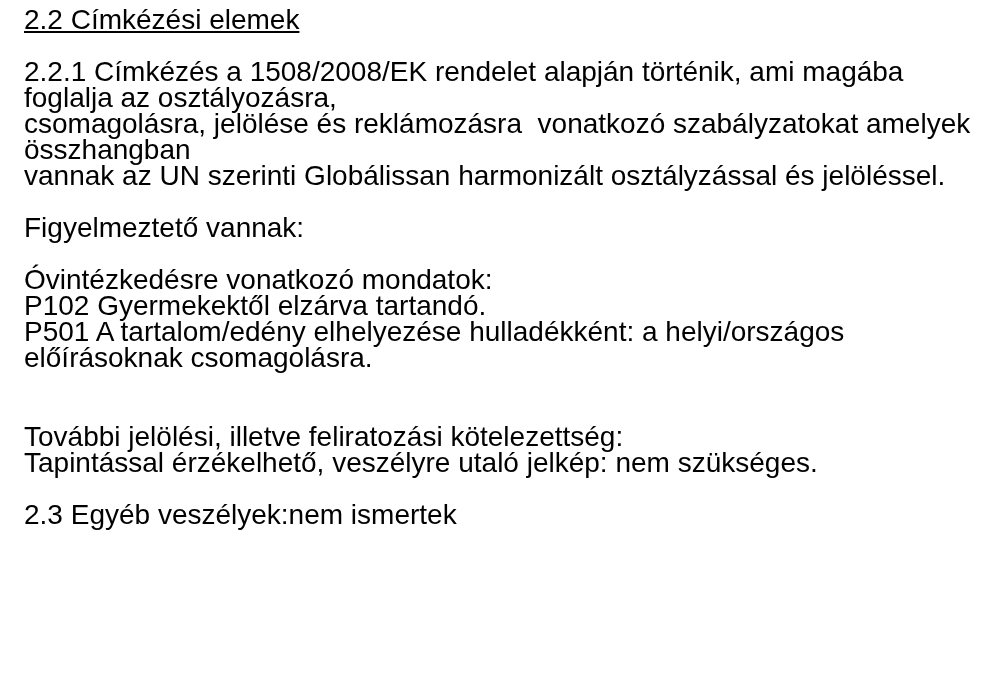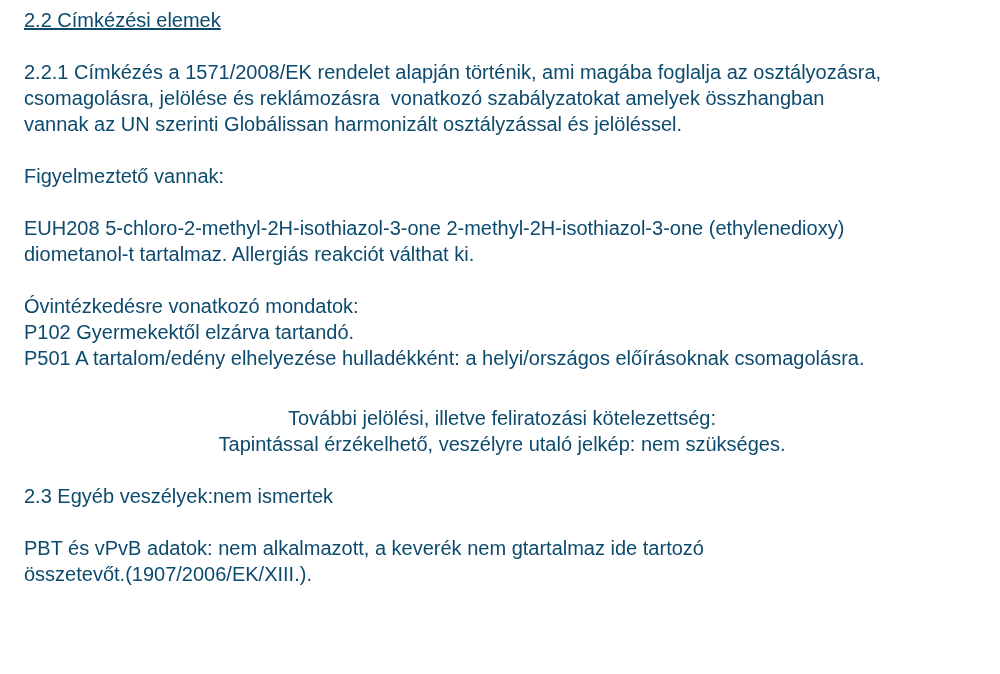--- a/index.html
+++ b/index.html
@@ -7,64 +7,59 @@
     padding: 0;
     background: #ffffff;
   }
   .page {
     position: relative;
     width: 1000px;
     height: 674px;
     background: #ffffff;
     overflow: hidden;
     font-family: "Liberation Sans", "DejaVu Sans", sans-serif;
-    font-size: 20px;
+    font-size: 28px;
     line-height: 26px;
-    color: #0c4a6e;
+    color: #000000;
     box-sizing: border-box;
     padding: 7px 20px 0 24px;
   }
   .block {
     margin: 0 0 26px 0;
     white-space: pre-wrap;
   }
   .heading-underline {
     text-decoration: underline;
   }
   .gap-extra {
     margin-top: 16px;
   }
   
   .gap-extra-large {
-    margin-top: 34px;
-    text-align: center;
+    margin-top: 53px;
   }
 </style>
 </head>
 <body>
 
 <div class="page">
 
   <div class="block heading-underline">2.2 Címkézési elemek</div>
 
-  <div class="block">2.2.1 Címkézés a 1571/2008/EK rendelet alapján történik, ami magába foglalja az osztályozásra,
+  <div class="block">2.2.1 Címkézés a 1508/2008/EK rendelet alapján történik, ami magába foglalja az osztályozásra,
 csomagolásra, jelölése és reklámozásra  vonatkozó szabályzatokat amelyek összhangban
 vannak az UN szerinti Globálissan harmonizált osztályzással és jelöléssel.</div>
 
   <div class="block">Figyelmeztető vannak:</div>
 
-  <div class="block">EUH208 5-chloro-2-methyl-2H-isothiazol-3-one 2-methyl-2H-isothiazol-3-one (ethylenedioxy)
-diometanol-t tartalmaz. Allergiás reakciót válthat ki.</div>
 
 
   <div class="block">Óvintézkedésre vonatkozó mondatok:
 P102 Gyermekektől elzárva tartandó.
 P501 A tartalom/edény elhelyezése hulladékként: a helyi/országos előírásoknak csomagolásra.</div>
 
   <div class="block gap-extra-large">További jelölési, illetve feliratozási kötelezettség:
 Tapintással érzékelhető, veszélyre utaló jelkép: nem szükséges.</div>
 
   <div class="block gap-extra">2.3 Egyéb veszélyek:nem ismertek</div>
 
-  <div class="block">PBT és vPvB adatok: nem alkalmazott, a keverék nem gtartalmaz ide tartozó
-összetevőt.(1907/2006/EK/XIII.).</div>
 
 </div>
 
 </body></html>

